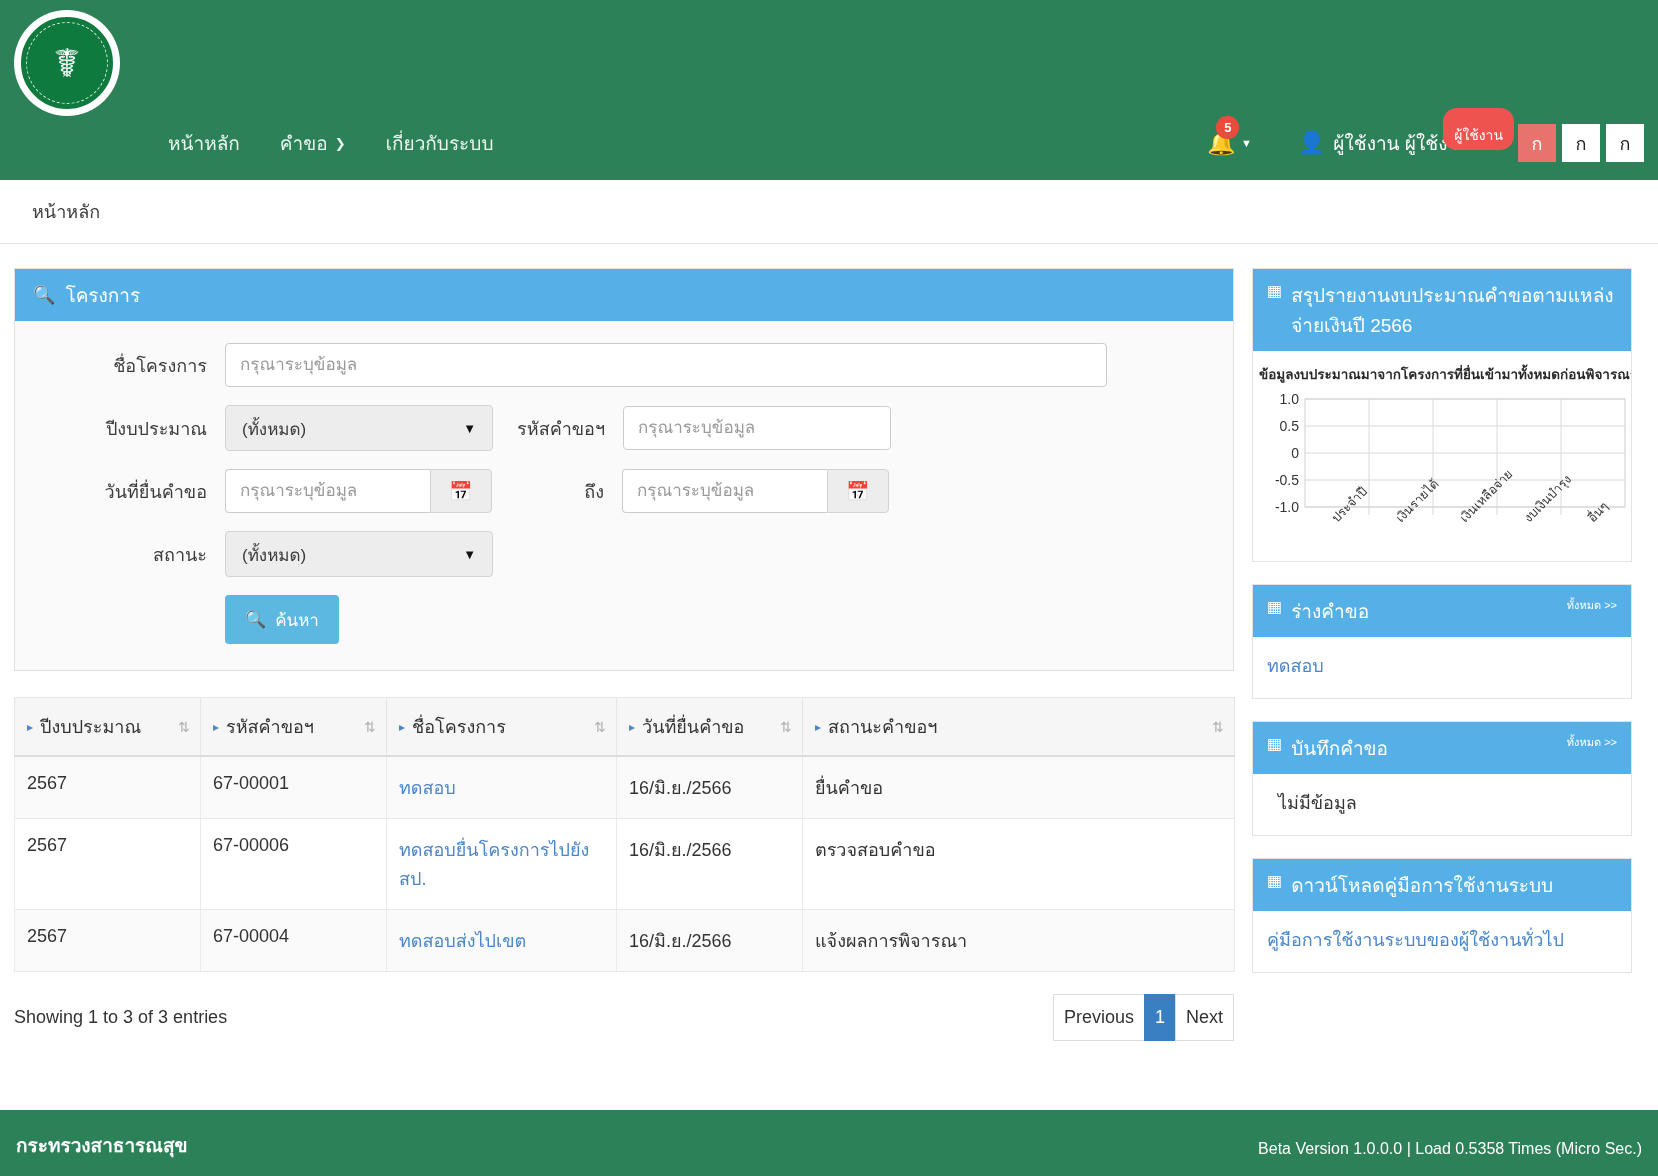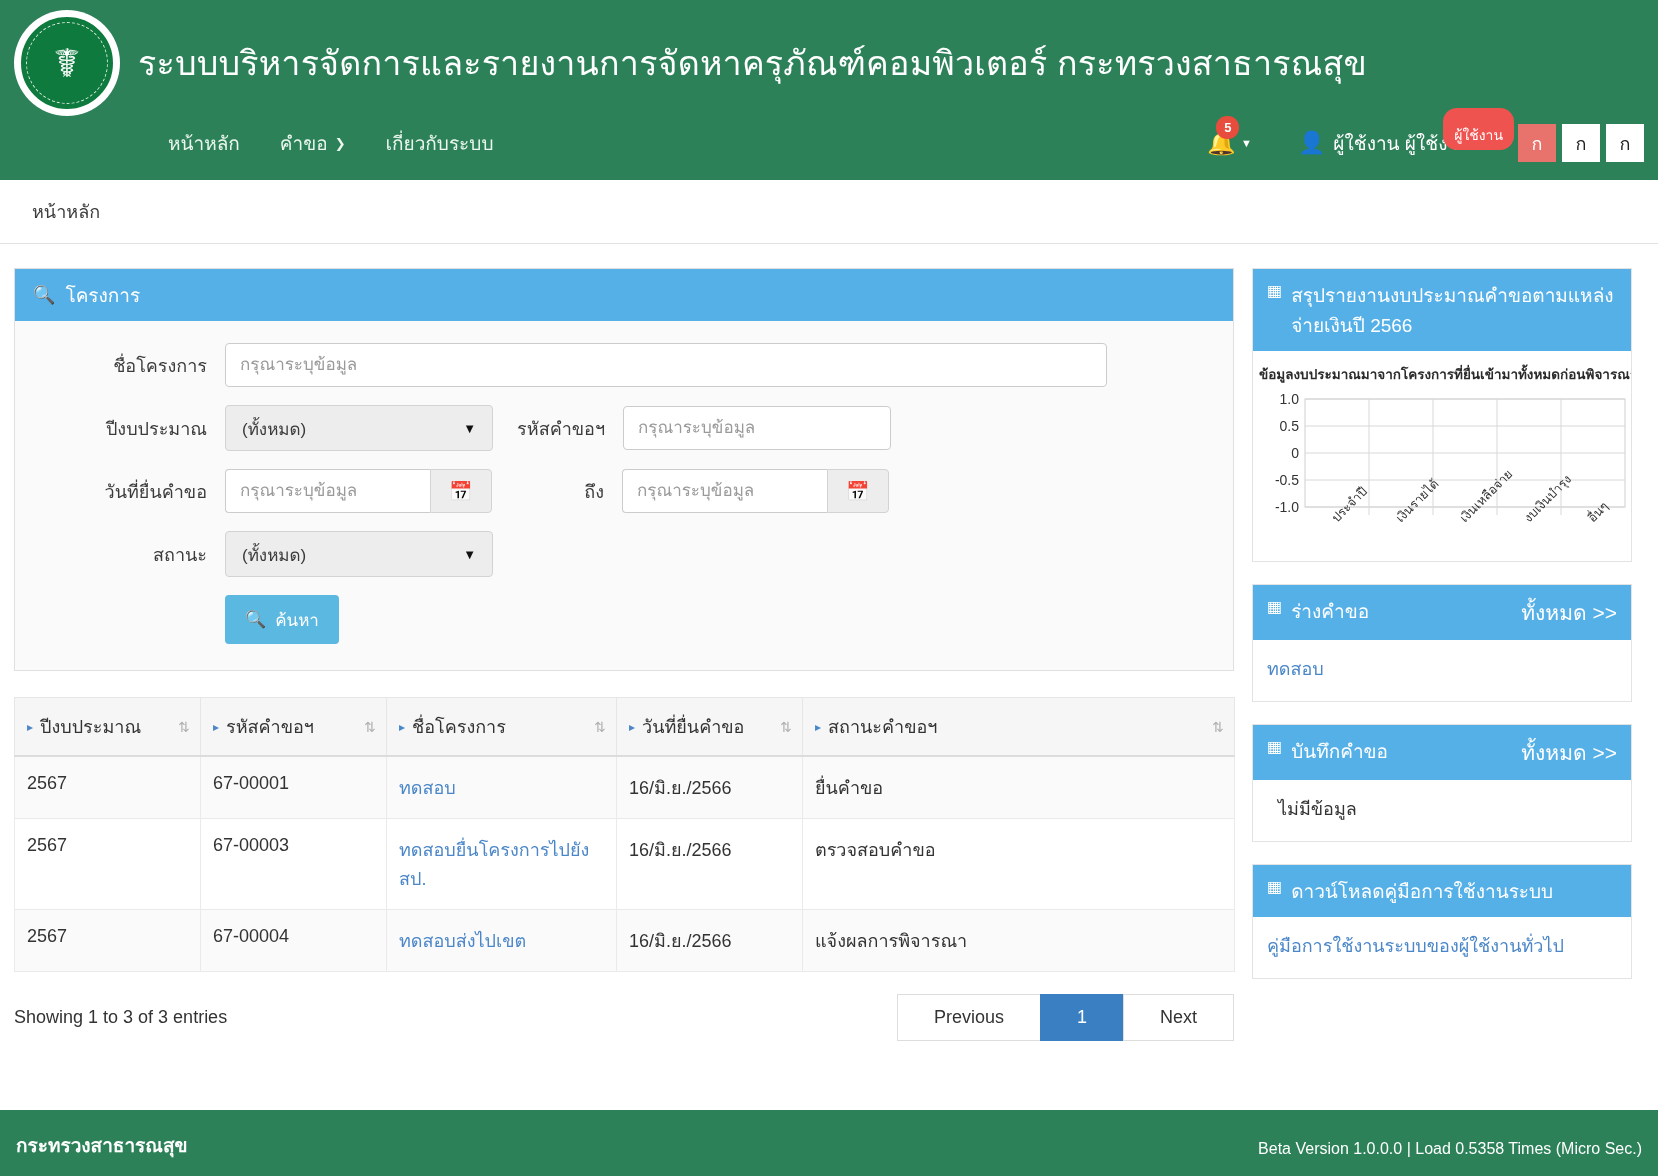--- a/index.html
+++ b/index.html
@@ -179,34 +179,34 @@
   }
   table.dt tr.odd td { background:#fafafa; }
   table.dt tr.even td { background:#ffffff; }
   td a.lnk { color:#4a86c8; text-decoration:none; }
 
   .tfoot { display:flex; align-items:center; justify-content:space-between; margin-top:22px; width:1220px; }
   .showing { font-size:18px; color:#333; }
   .pager { display:flex; }
   .pg {
     border:1px solid #ddd; background:#fff; color:#333;
-    padding:12px 36px; font-size:18px; cursor:pointer; margin-left:-1px;
+    padding:12px 10px; font-size:18px; cursor:pointer; margin-left:-1px;
     font-family:inherit;
   }
   .pg.active { background:#3a7fc1; color:#fff; border-color:#3a7fc1; }
 
   
   .side-panel { border:1px solid #e3e3e3; background:#fff; margin-bottom:22px; }
   .side-head {
     background:#56b0e8; color:#fff; padding:11px 14px;
     font-size:19px; display:flex; align-items:flex-start; gap:9px;
     justify-content:space-between;
   }
   .side-head .left { display:flex; gap:9px; align-items:flex-start; }
-  .side-head .allmore { font-size:21px; white-space:nowrap; cursor:pointer; }
+  .side-head .allmore { font-size:11px; white-space:nowrap; cursor:pointer; }
   .sh-icon { font-size:16px; line-height:1.4; }
   .side-body { padding:14px 14px 18px 14px; }
   .side-body .rowlink { color:#4a86c8; font-size:18px; text-decoration:none; display:block; }
   .side-body .rowplain { color:#333; font-size:18px;margin-left:11px; }
 
   .chart-note { font-size:13.5px; color:#2b2b2b; font-weight:bold; padding:12px 4px 6px 6px; white-space:nowrap; overflow:hidden; }
   .chart-area { position:relative; height:170px; padding-left:6px; }
   .chart-svg { display:block; }
 
   
@@ -226,21 +226,20 @@
 <div class="page">
 
   <div class="header">
     <div class="brandrow">
       <div class="logo">
         <div class="logo-inner">
           <div class="ring"></div>
           <div class="logo-glyph">☤</div>
         </div>
       </div>
-      <div class="brand-title">ระบบบริหารจัดการและรายงานการจัดหาครุภัณฑ์คอมพิวเตอร์ กระทรวงสาธารณสุข</div>
     </div>
 
     <div class="navrow">
       <div class="nav-item">
         <span>หน้าหลัก</span>
       </div>
       <div class="nav-item">
         <span>คำขอ</span>
         <span class="caret">❯</span>
       </div>
@@ -399,21 +398,21 @@
               <td>2567</td>
               <td>67-00001</td>
               <td>
                 <a class="lnk" href="#">ทดสอบ</a>
               </td>
               <td>16/มิ.ย./2566</td>
               <td>ยื่นคำขอ</td>
             </tr>
             <tr class="even">
               <td>2567</td>
-              <td>67-00003</td>
+              <td>67-00006</td>
               <td>
                 <a class="lnk" href="#">ทดสอบยื่นโครงการไปยังสป.</a>
               </td>
               <td>16/มิ.ย./2566</td>
               <td>ตรวจสอบคำขอ</td>
             </tr>
             <tr class="odd">
               <td>2567</td>
               <td>67-00004</td>
               <td>

